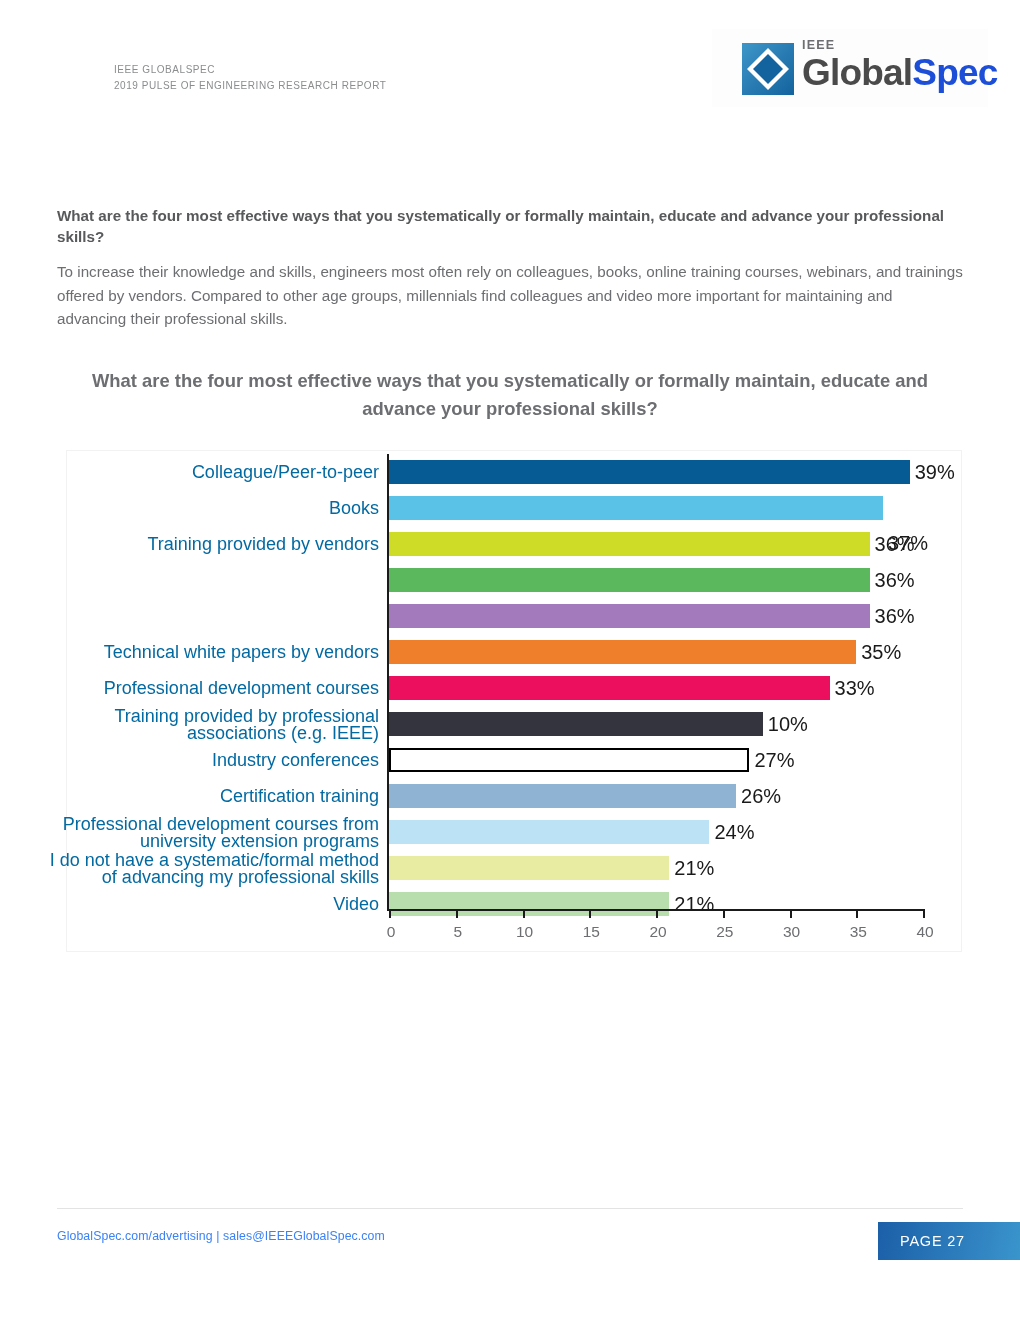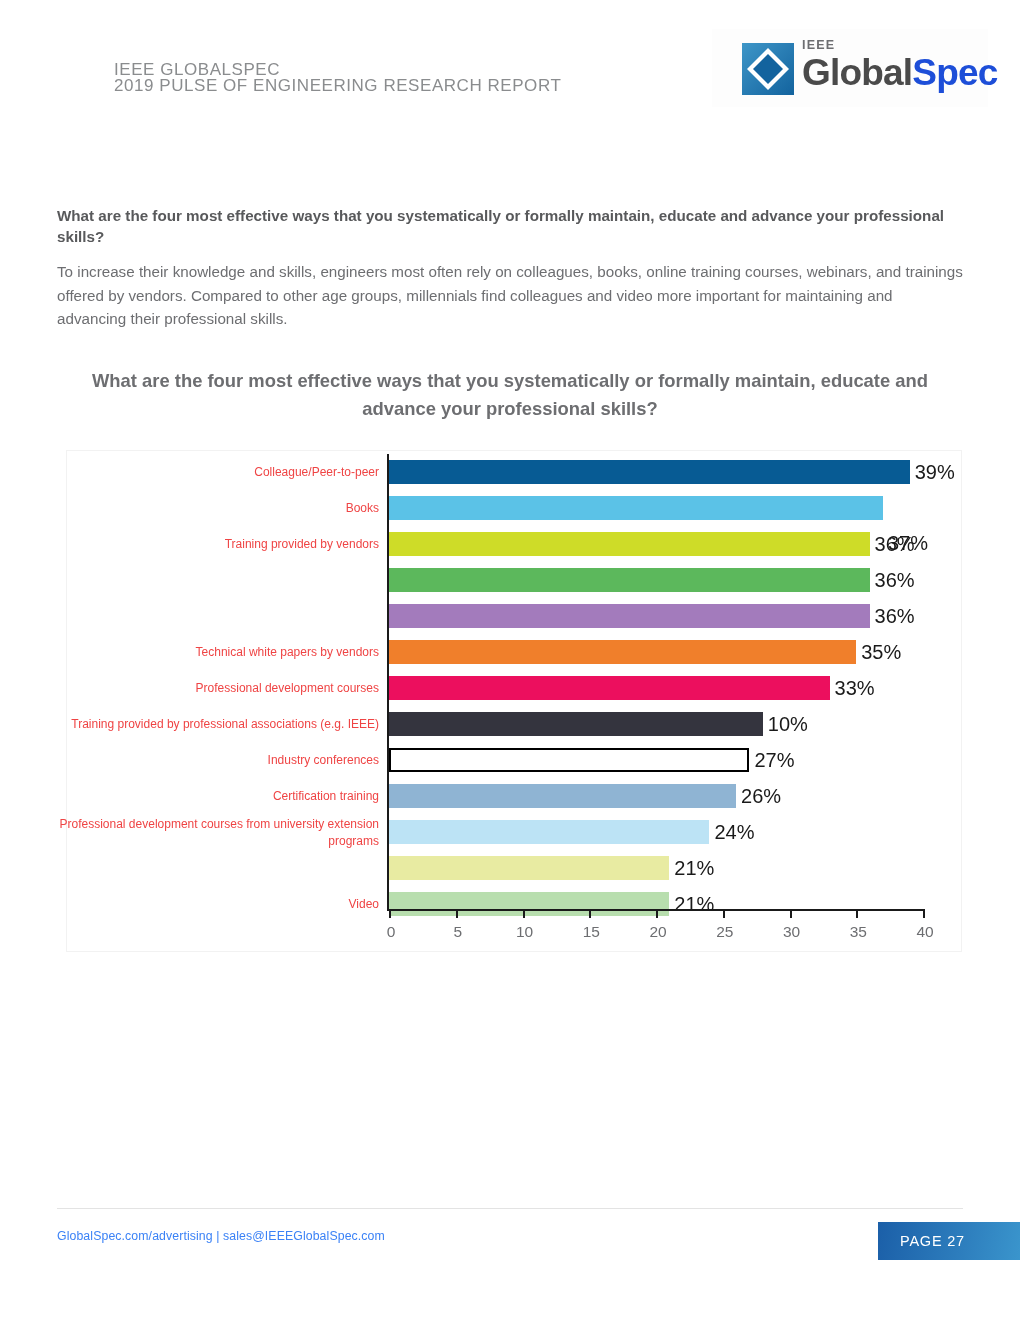--- a/index.html
+++ b/index.html
@@ -9,21 +9,21 @@
     font-family:"Liberation Sans", sans-serif;
     color:#58595b;
     position:relative;
     overflow:hidden;
   }
 
   
   .header{position:absolute;top:0;left:0;width:1020px;height:120px;}
   .hdr-text{
     position:absolute;left:114px;top:62px;
-    font-size:17px;letter-spacing:.55px;line-height:16px;
+    font-size:10px;letter-spacing:.55px;line-height:16px;
     color:#8a8c8e;font-weight:400;
   }
   .hdr-text div{white-space:nowrap;}
 
   .logo-box{
     position:absolute;left:712px;top:29px;width:276px;height:78px;
     background:#fdfdfd;
   }
   .logo-mark{position:absolute;left:30px;top:14px;width:52px;height:52px;}
   .logo-words{position:absolute;left:90px;top:10px;}
@@ -74,21 +74,21 @@
   .tick{position:absolute;top:458px;width:2px;height:9px;background:#1a1a1a;}
   .ticklabel{
     position:absolute;top:472px;font-size:15.5px;color:#6d6e71;
     text-align:center;width:40px;margin-left:-19px;
   }
 
   .rows{position:absolute;left:0;top:0;width:896px;}
   .row{position:absolute;left:0;height:36px;width:896px;}
   .cat{
     position:absolute;right:584px;width:330px;text-align:right;
-    font-size:12px;line-height:16.5px;color:#ef4444;
+    font-size:18px;line-height:16.5px;color:#0369a1;
     top:50%;transform:translateY(-50%);
   }
   .bar{
     position:absolute;left:322px;top:6px;height:24px;
     box-sizing:border-box;
   }
   .bar.outlined{border:2px solid #000000;background:#ffffff;}
   .val{
     position:absolute;top:50%;transform:translateY(-50%);
     font-size:20px;color:#1a1a1a;white-space:nowrap;
@@ -193,20 +193,21 @@
           <div class="cat">Certification training</div>
           <div class="bar" style="width: 347.1px; background: rgb(143, 180, 211);"></div>
           <div class="val" style="left: 674.1px;">26%</div>
         </div>
         <div class="row" style="top: 363px;">
           <div class="cat">Professional development courses from university extension programs</div>
           <div class="bar" style="width: 320.4px; background: rgb(188, 227, 245);"></div>
           <div class="val" style="left: 647.4px;">24%</div>
         </div>
         <div class="row" style="top: 399px;">
+          <div class="cat">I do not have a systematic/formal method of advancing my professional skills</div>
           <div class="bar" style="width: 280.35px; background: rgb(232, 235, 162);"></div>
           <div class="val" style="left: 607.35px;">21%</div>
         </div>
         <div class="row" style="top: 435px;">
           <div class="cat">Video</div>
           <div class="bar" style="width: 280.35px; background: rgb(184, 222, 174);"></div>
           <div class="val" style="left: 607.35px;">21%</div>
         </div>
       </div>
     <div class="yaxis"></div>

